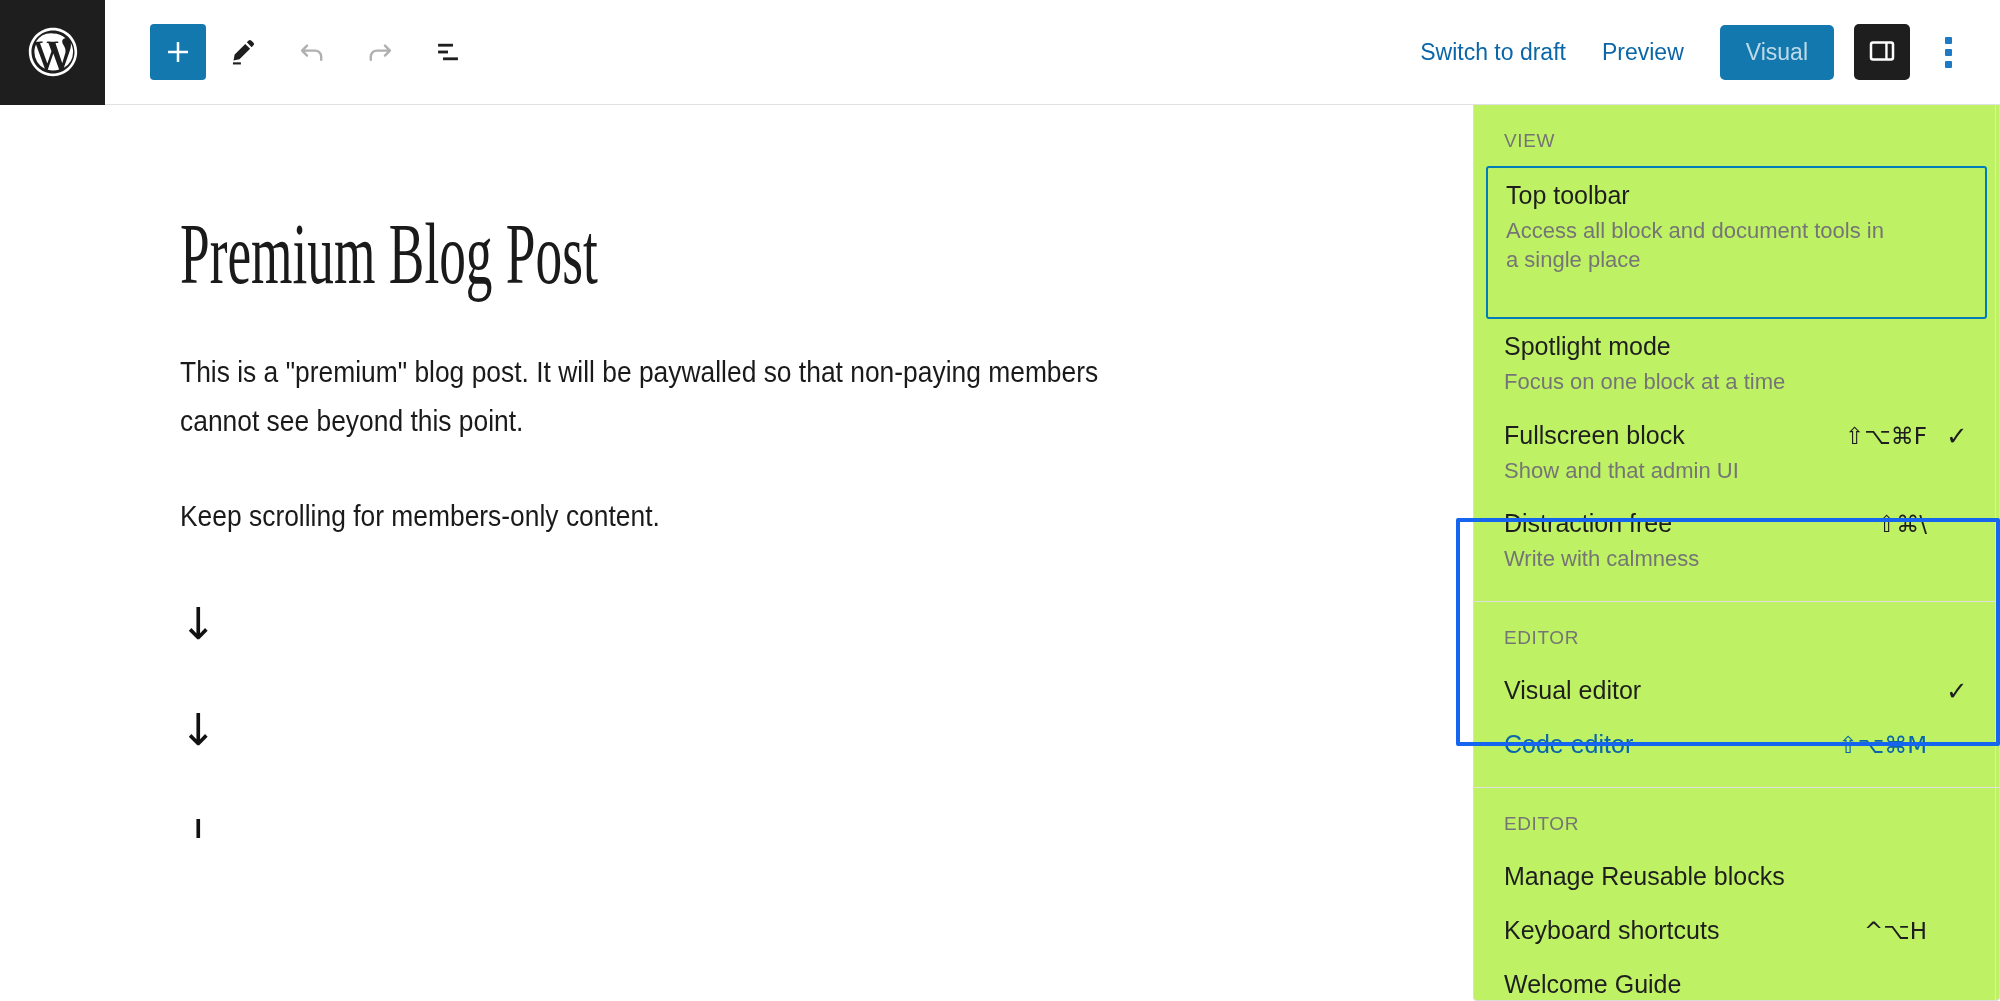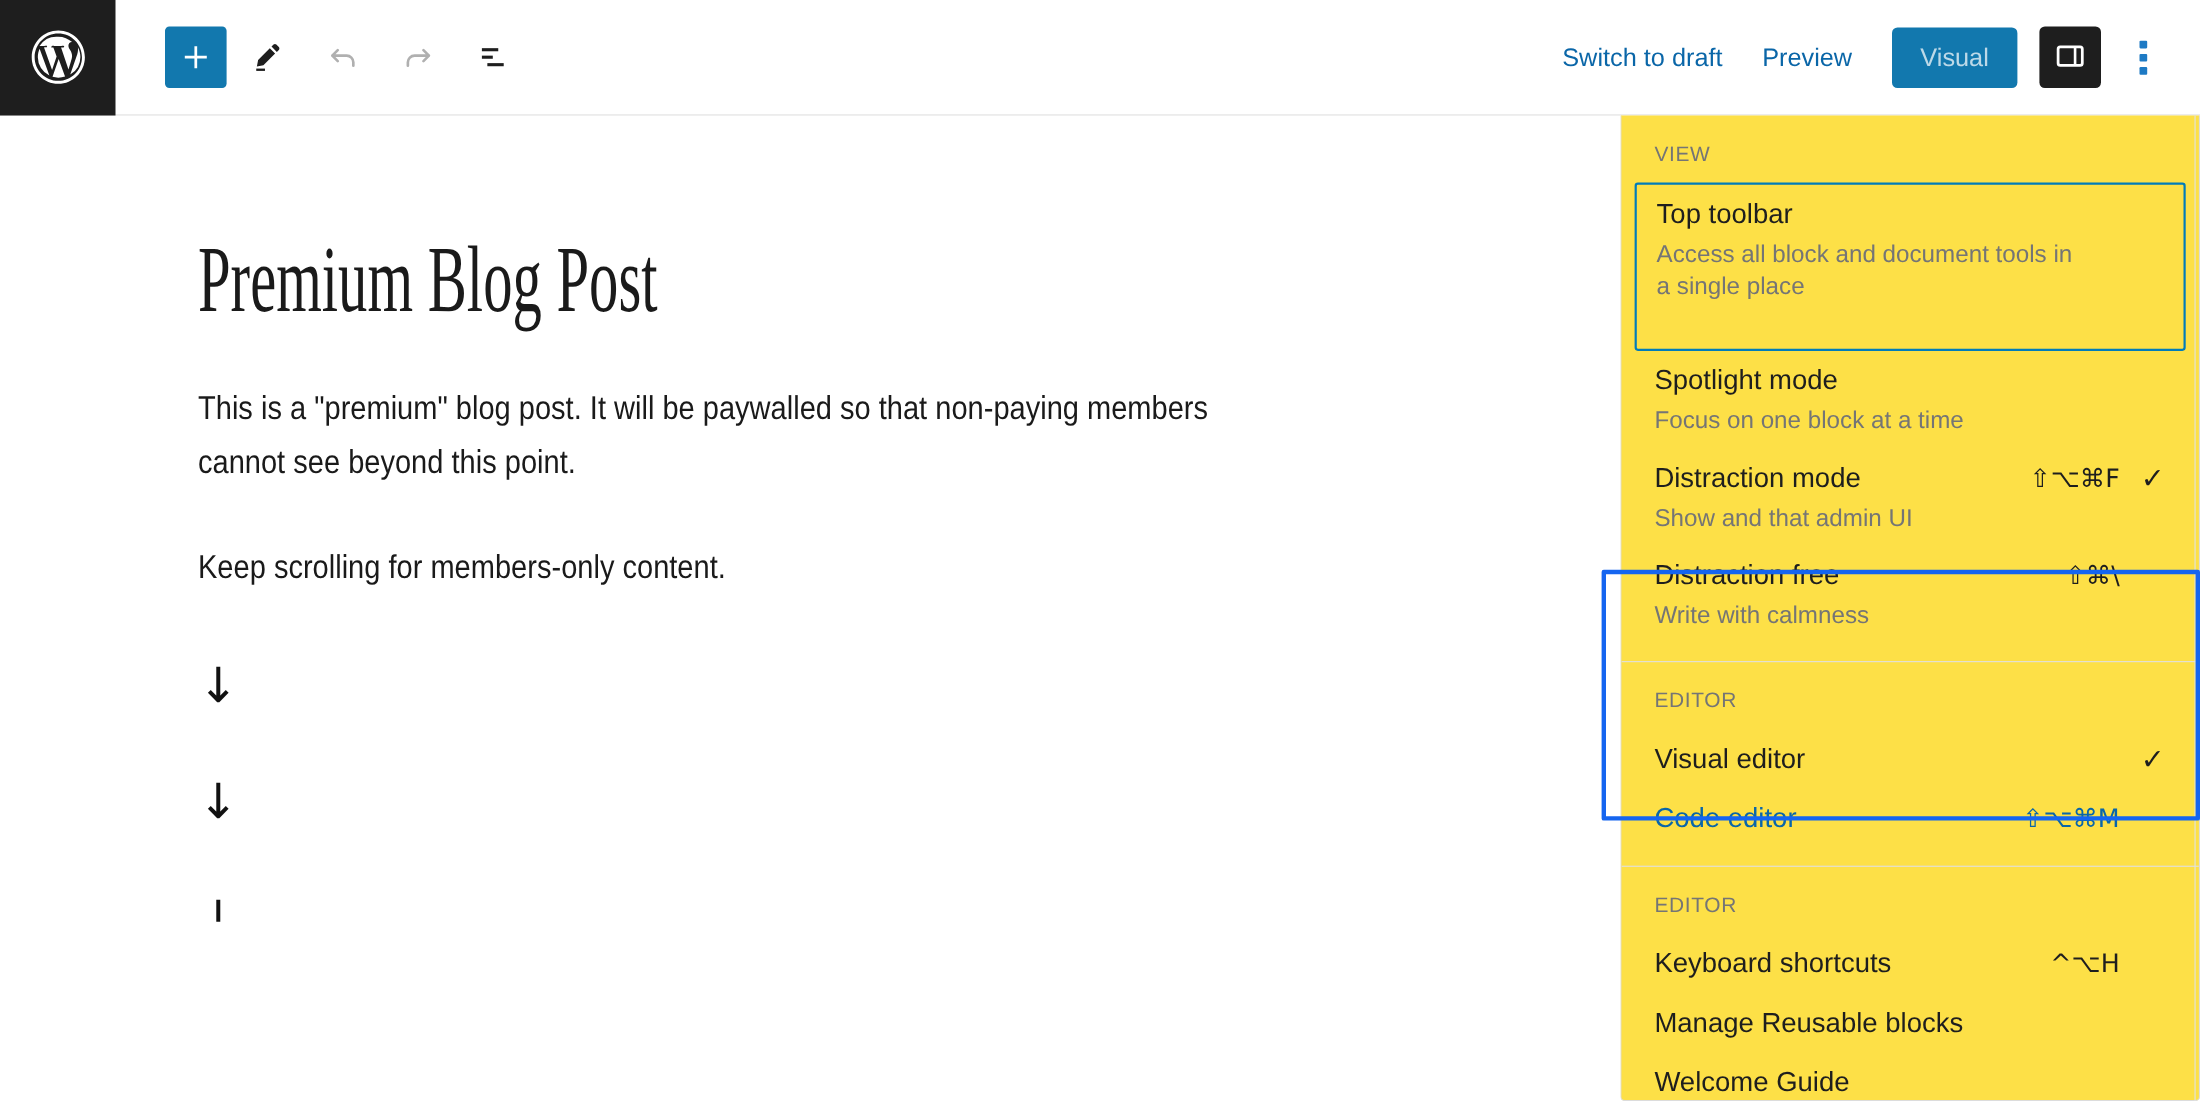--- a/index.html
+++ b/index.html
@@ -130,21 +130,21 @@
     font-family: "DejaVu Sans", sans-serif;
     font-weight: 500;
   }
   .post-arrow:first-of-type { margin-top: 72px; }
 
   
   .more-menu {
     position: absolute;
     top: 105px; left: 1473px;
     width: 527px; height: 896px;
-    background: #fde047;
+    background: #bef264;
     border: 1px solid #dcdcdc;
     border-top: none;
     border-radius: 0 0 4px 4px;
     overflow: hidden;
   }
   .menu-group { padding: 0; }
   .group-label {
     font-size: 19px;
     letter-spacing: 0.6px;
     color: #757575;
@@ -343,21 +343,21 @@
             <div class="mi-title">Spotlight mode</div>
             <div class="mi-desc">Focus on one block at a time</div>
           </div>
           <div class="mi-right">
             <span class="mi-shortcut"></span>
             <span class="mi-check empty">✓</span>
           </div>
         </div>
         <div class="menu-item">
           <div class="mi-main">
-            <div class="mi-title">Distraction mode</div>
+            <div class="mi-title">Fullscreen block</div>
             <div class="mi-desc">Show and that admin UI</div>
           </div>
           <div class="mi-right">
             <span class="mi-shortcut">⇧⌥⌘F</span>
             <span class="mi-check">✓</span>
           </div>
         </div>
         <div class="menu-item">
           <div class="mi-main">
             <div class="mi-title">Distraction free</div>
@@ -389,33 +389,33 @@
             <span class="mi-shortcut">⇧⌥⌘M</span>
             <span class="mi-check empty">✓</span>
           </div>
         </div>
       </div>
       <div class="menu-divider"></div>
       <div class="menu-group">
         <div class="group-label">EDITOR</div>
         <div class="menu-item">
           <div class="mi-main">
+            <div class="mi-title">Manage Reusable blocks</div>
+          </div>
+          <div class="mi-right">
+            <span class="mi-shortcut"></span>
+            <span class="mi-check empty">✓</span>
+          </div>
+        </div>
+        <div class="menu-item">
+          <div class="mi-main">
             <div class="mi-title">Keyboard shortcuts</div>
           </div>
           <div class="mi-right">
             <span class="mi-shortcut">^⌥H</span>
-            <span class="mi-check empty">✓</span>
-          </div>
-        </div>
-        <div class="menu-item">
-          <div class="mi-main">
-            <div class="mi-title">Manage Reusable blocks</div>
-          </div>
-          <div class="mi-right">
-            <span class="mi-shortcut"></span>
             <span class="mi-check empty">✓</span>
           </div>
         </div>
         <div class="menu-item">
           <div class="mi-main">
             <div class="mi-title">Welcome Guide</div>
           </div>
           <div class="mi-right">
             <span class="mi-shortcut"></span>
             <span class="mi-check empty">✓</span>

